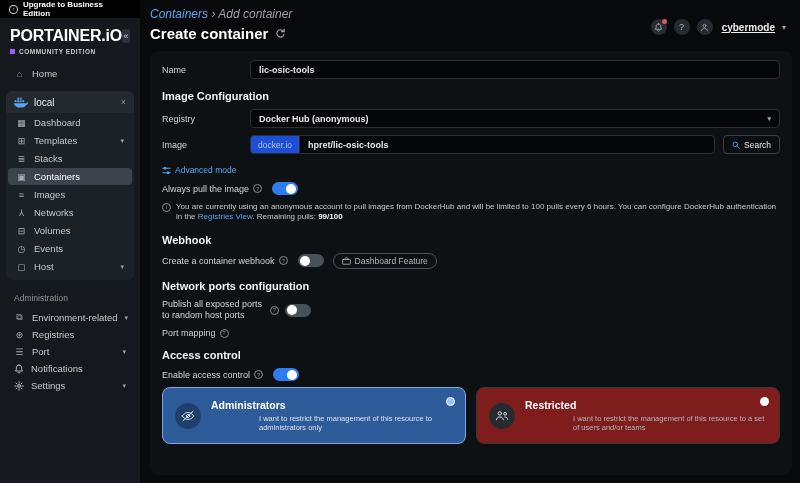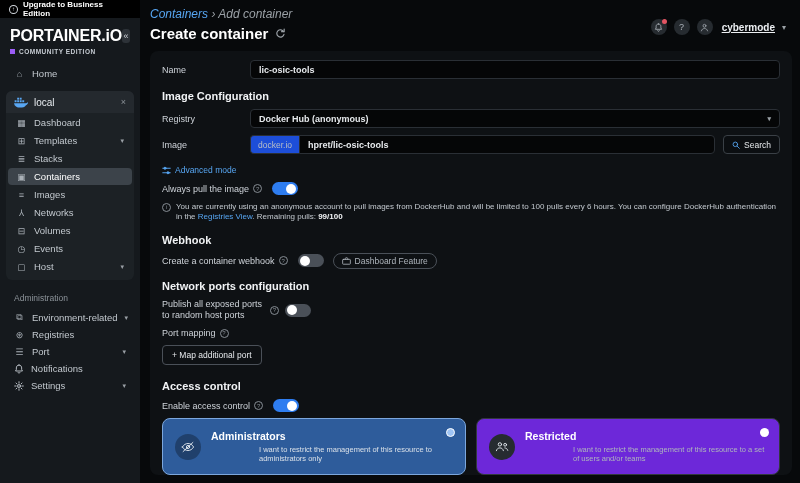--- a/index.html
+++ b/index.html
@@ -84,21 +84,21 @@
   .warning-line b { color:#f1f3f5; }
   .pill { display:inline-flex; align-items:center; gap:4px; border:1px solid #4a5058; border-radius:9px;
     padding:2px 8px; color:#aeb5bc; font-size:8.5px; margin-left:9px; }
   .outline-btn { display:inline-flex; align-items:center; gap:4px; border:1px solid #4a5058;
     border-radius:4px; background:transparent; color:#e6e9ec; font-size:8.5px; padding:4px 9px;
     cursor:pointer; margin:2px 0 4px 0; font-family:"Liberation Sans",sans-serif; }
   .cards { display:flex; gap:10px; margin:2px 0 9px 0;border-radius:26px; }
   .card { flex:1; border-radius:8px; padding:11px 12px; display:flex; align-items:center; gap:10px;
     position:relative; cursor:pointer; min-height:48px; }
   .card.admin { background:#2e5c9b; border:1px solid #7ca7dd; }
-  .card.restricted { background:#6d28d9; border:1px solid #32383e; }
+  .card.restricted { background:#7f1d1d; border:1px solid #32383e; }
   .card-icon { width:26px; height:26px; border-radius:50%; display:flex; align-items:center;
     justify-content:center; flex-shrink:0; color:#e8edf3; }
   .card.admin .card-icon { background:#20406c; }
   .card.restricted .card-icon { background:#262b30; }
   .card-title { font-size:10.5px; font-weight:bold; color:#fff; }
   .card-desc { font-size:7.5px; color:#d9e0e8; margin-top:3px;padding-left:48px; }
   .card.restricted .card-desc { color:#aeb5bc; }
   .radio { position:absolute; top:9px; right:10px; width:9px; height:9px; border-radius:50%; }
   .radio.checked { background:#9ec4f5; border:1.5px solid #fff; }
   .radio.unchecked { background:#fff; }
@@ -337,23 +337,20 @@
         <span class="toggle"></span>
       </div>
 
       <div class="form-row" style="margin-bottom:5px">
         <label class="form-label wide">
           <span>Port mapping</span>
           <span class="qmark">?</span>
         </label>
       </div>
 
-      <button class="outline-btn">
-        <span>+ Map additional port</span>
-      </button>
 
       <div class="section-heading">Access control</div>
 
       <div class="form-row" style="margin-bottom:6px">
         <label class="form-label wide">
           <span>Enable access control</span>
           <span class="qmark">?</span>
         </label>
         <span class="toggle on"></span>
       </div>

